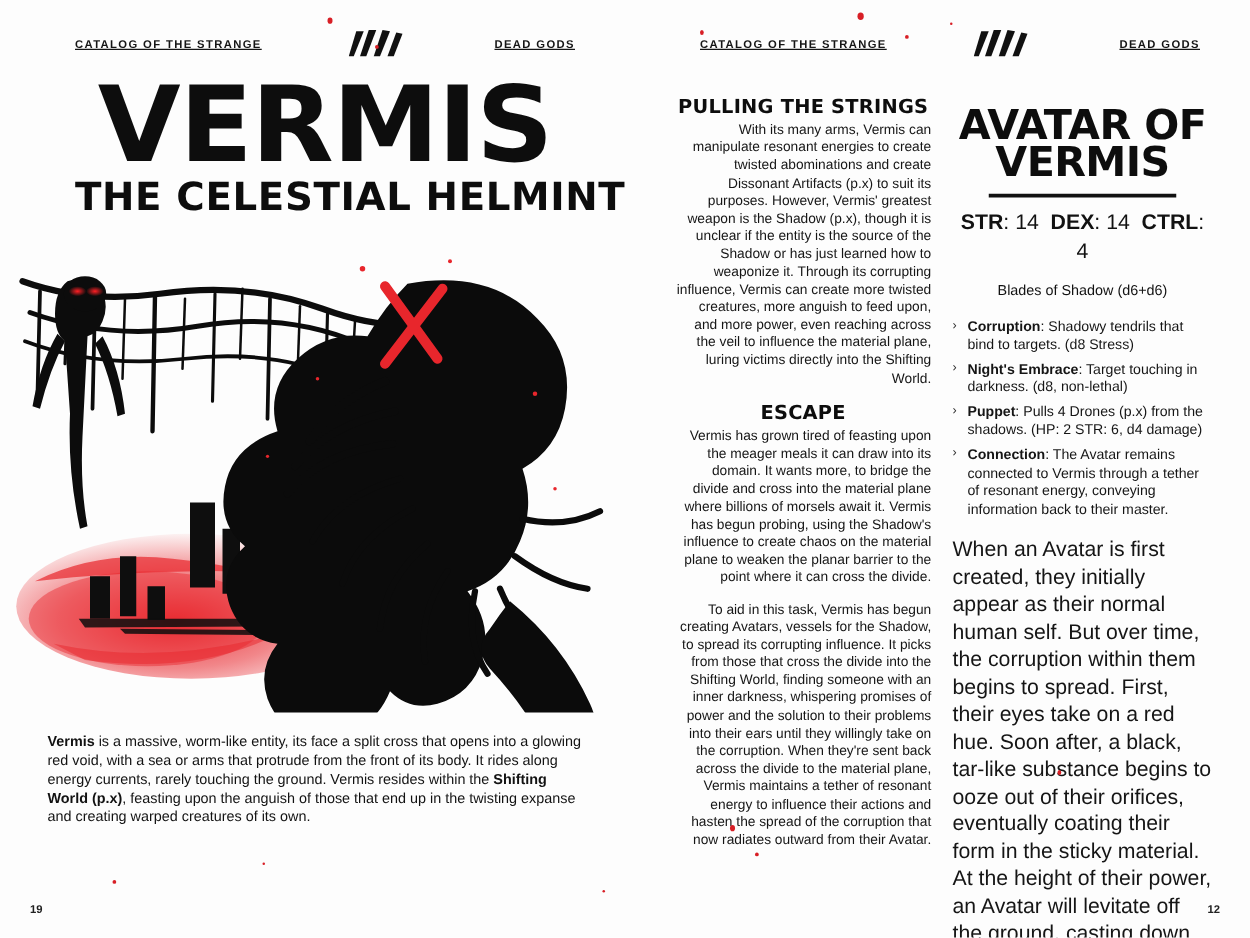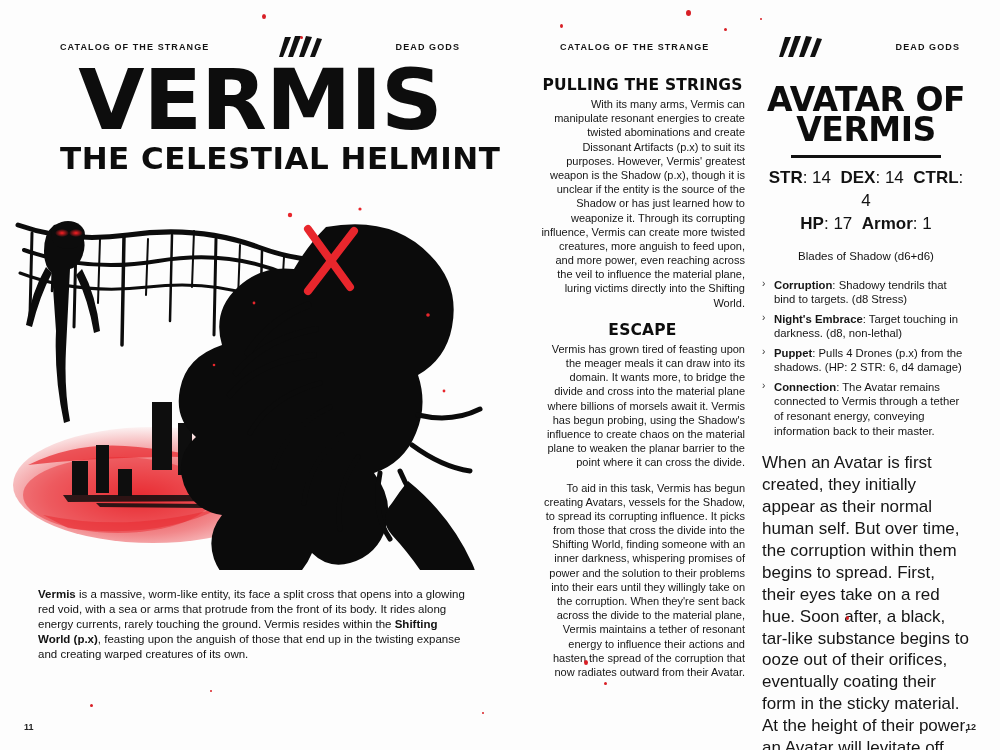--- a/index.html
+++ b/index.html
@@ -23,32 +23,33 @@
     top: 0;
     width: 500px;
     height: 750px;
     background: #fdfdfd;
   }
   .page-left { left: 0; }
   .page-right { left: 500px; }
 
   .runhead {
     position: absolute;
-    top: 36px;
+    top: 24px;
     left: 60px;
     right: 40px;
     height: 22px;
     display: flex;
     align-items: center;
     justify-content: space-between;
     font-size: 9px;
     letter-spacing: 1.1px;
     font-weight: bold;
     text-transform: uppercase;
     color: #151515;
+    text-decoration: underline;
   }
   .runhead .claw {
     position: relative;
     width: 46px; height: 22px;
     flex: 0 0 46px;
   }
   .runhead .claw svg { display: block; }
   .runhead-label { white-space: nowrap; }
 
   .folio {
@@ -341,21 +342,21 @@
           <circle cx="206" cy="170" r="1.3"></circle>
         </g>
       </svg>
     </div>
 
     <p class="lead-text">
       <b>Vermis</b>
       <span> is a massive, worm-like entity, its face a split cross that opens into a glowing red void, with a sea or arms that protrude from the front of its body. It rides along energy currents, rarely touching the ground. Vermis resides within the </span><b>Shifting World (p.x)</b><span>, feasting upon the anguish of those that end up in the twisting expanse and creating warped creatures of its own.</span>
     </p>
 
-    <div class="folio folio-left">11</div>
+    <div class="folio folio-left">19</div>
   </div>
 
   <div class="page page-right">
 
     <div class="runhead">
       <span class="runhead-label">CATALOG OF THE STRANGE</span>
       <span class="claw">
         <svg width="46" height="22" viewBox="0 0 46 22">
           <g fill="#111">
             <path d="M6 1 L12 1 L4 21 L0 21 Z"></path>
@@ -380,23 +381,20 @@
     <p class="body-text">To aid in this task, Vermis has begun creating Avatars, vessels for the Shadow, to spread its corrupting influence. It picks from those that cross the divide into the Shifting World, finding someone with an inner darkness, whispering promises of power and the solution to their problems into their ears until they willingly take on the corruption. When they're sent back across the divide to the material plane, Vermis maintains a tether of resonant energy to influence their actions and hasten the spread of the corruption that now radiates outward from their Avatar.</p>
   </div>
 
   <div class="col-b">
     <div class="statblock-title">AVATAR OF</div>
     <div class="statblock-title">VERMIS</div>
     <div class="statblock-rule"></div>
 
     <div class="stat-line">
       <b>STR</b><span>: </span><span>14</span><span>&nbsp; </span><b>DEX</b><span>: </span><span>14</span><span>&nbsp; </span><b>CTRL</b><span>: </span><span>4</span>
-    </div>
-    <div class="stat-line">
-      <b>HP</b><span>: </span><span>17</span><span>&nbsp; </span><b>Armor</b><span>: </span><span>1</span>
     </div>
 
     <div class="weapon-line">Blades of Shadow (d6+d6)</div>
 
     <ul class="ability-list">
       <li>
         <span class="chev">›</span>
         <b>Corruption</b><span>: </span><span>Shadowy tendrils that bind to targets. (d8 Stress)</span>
       </li>
       <li>

